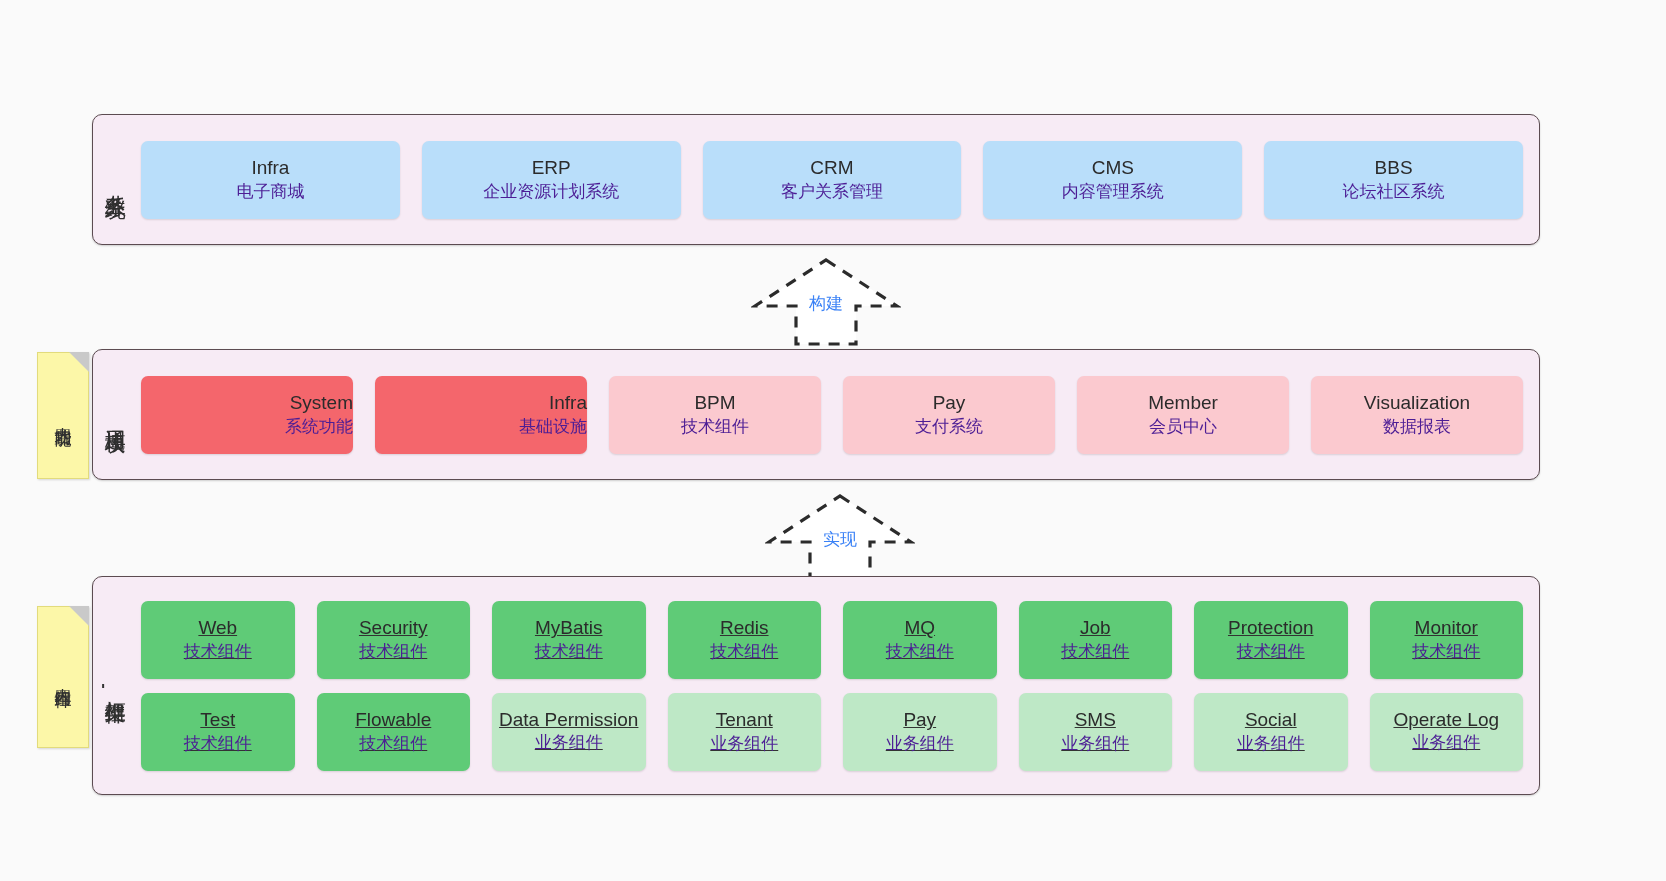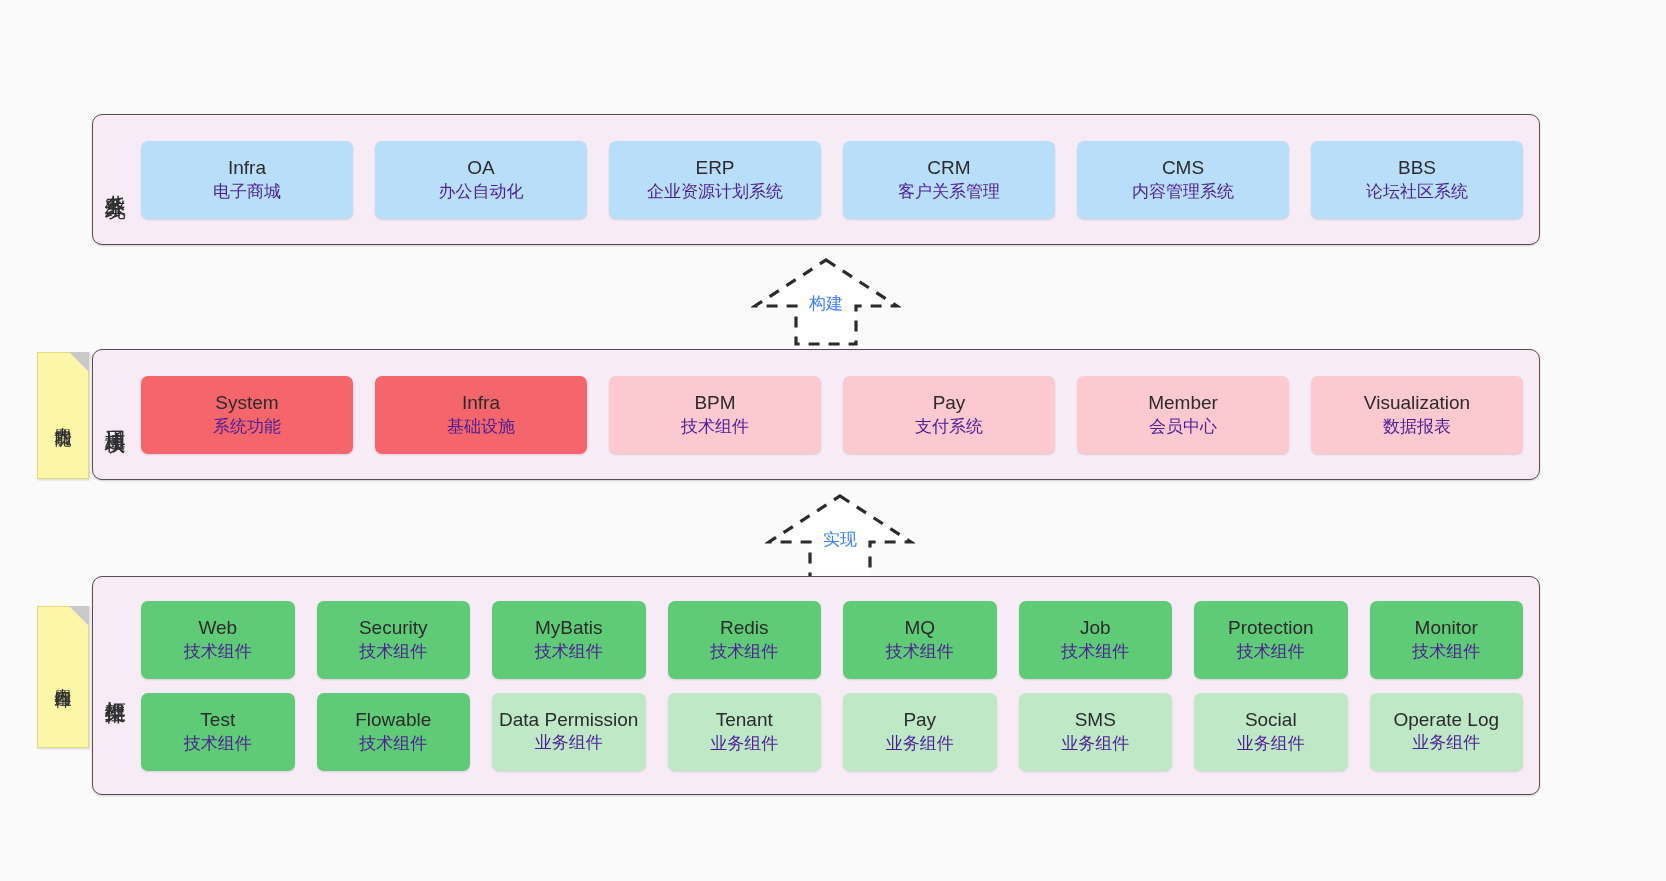--- a/index.html
+++ b/index.html
@@ -76,21 +76,21 @@
     color: #2B2B2B;
   }
   .cell .cn {
     font-size: 17px;
     color: #4c1d95;
   }
   .cell.multiline .en { line-height: 1.2; }
 
   
   .c-blue       { background: #B9DEFA; }
-  .c-red        { background: #F4666C; }
+  .c-red        { background: #F4666C; align-items: flex-end; }
   .c-pink       { background: #FBC9CF; }
   .c-green      { background: #5FCB77; }
   .c-lightgreen { background: #BEE8C6; text-align: right; }
 
   
   .note {
     position: absolute;
     box-sizing: border-box;
     width: 52px;
     background: #FCF7A8;
@@ -142,24 +142,20 @@
 
   <div class="layer" id="layer-business" style="left:92px; top:114px; width:1448px; height:131px;">
     <div class="layer-label">业务系统</div>
     <div class="layer-body">
       <div class="row" id="business-row">
           <div class="cell c-blue">
             <div class="en">Infra</div>
             <div class="cn">电子商城</div>
           </div>
           <div class="cell c-blue">
-            <div class="en">OA</div>
-            <div class="cn">办公自动化</div>
-          </div>
-          <div class="cell c-blue">
             <div class="en">ERP</div>
             <div class="cn">企业资源计划系统</div>
           </div>
           <div class="cell c-blue">
             <div class="en">CRM</div>
             <div class="cn">客户关系管理</div>
           </div>
           <div class="cell c-blue">
             <div class="en">CMS</div>
             <div class="cn">内容管理系统</div>
@@ -219,21 +215,21 @@
     <svg viewBox="0 0 150 92" xmlns="http://www.w3.org/2000/svg">
       <path d="M75 4 L146 50 L105 50 L105 88 L45 88 L45 50 L4 50 Z" fill="#FFFFFF" stroke="#2B2B2B" stroke-width="3.2" stroke-dasharray="11 9" stroke-linejoin="miter"></path>
     </svg>
     <div class="arrow-label">实现</div>
   </div>
 
   <div class="note" style="left:37px; top:606px; height:142px;">
     <span>内置组件</span>
   </div>
 
-  <div class="layer" id="layer-framework" style="left:92px; top:576px; width:1448px; height:219px;">
+  <div class="layer" id="layer-framework" style="left:92px; top:576px; width:1448px; height:219px;text-decoration:underline;">
     <div class="layer-label">框架组件</div>
     <div class="layer-body">
       <div class="row" id="framework-row1">
           <div class="cell c-green">
             <div class="en">Web</div>
             <div class="cn">技术组件</div>
           </div>
           <div class="cell c-green">
             <div class="en">Security</div>
             <div class="cn">技术组件</div>

